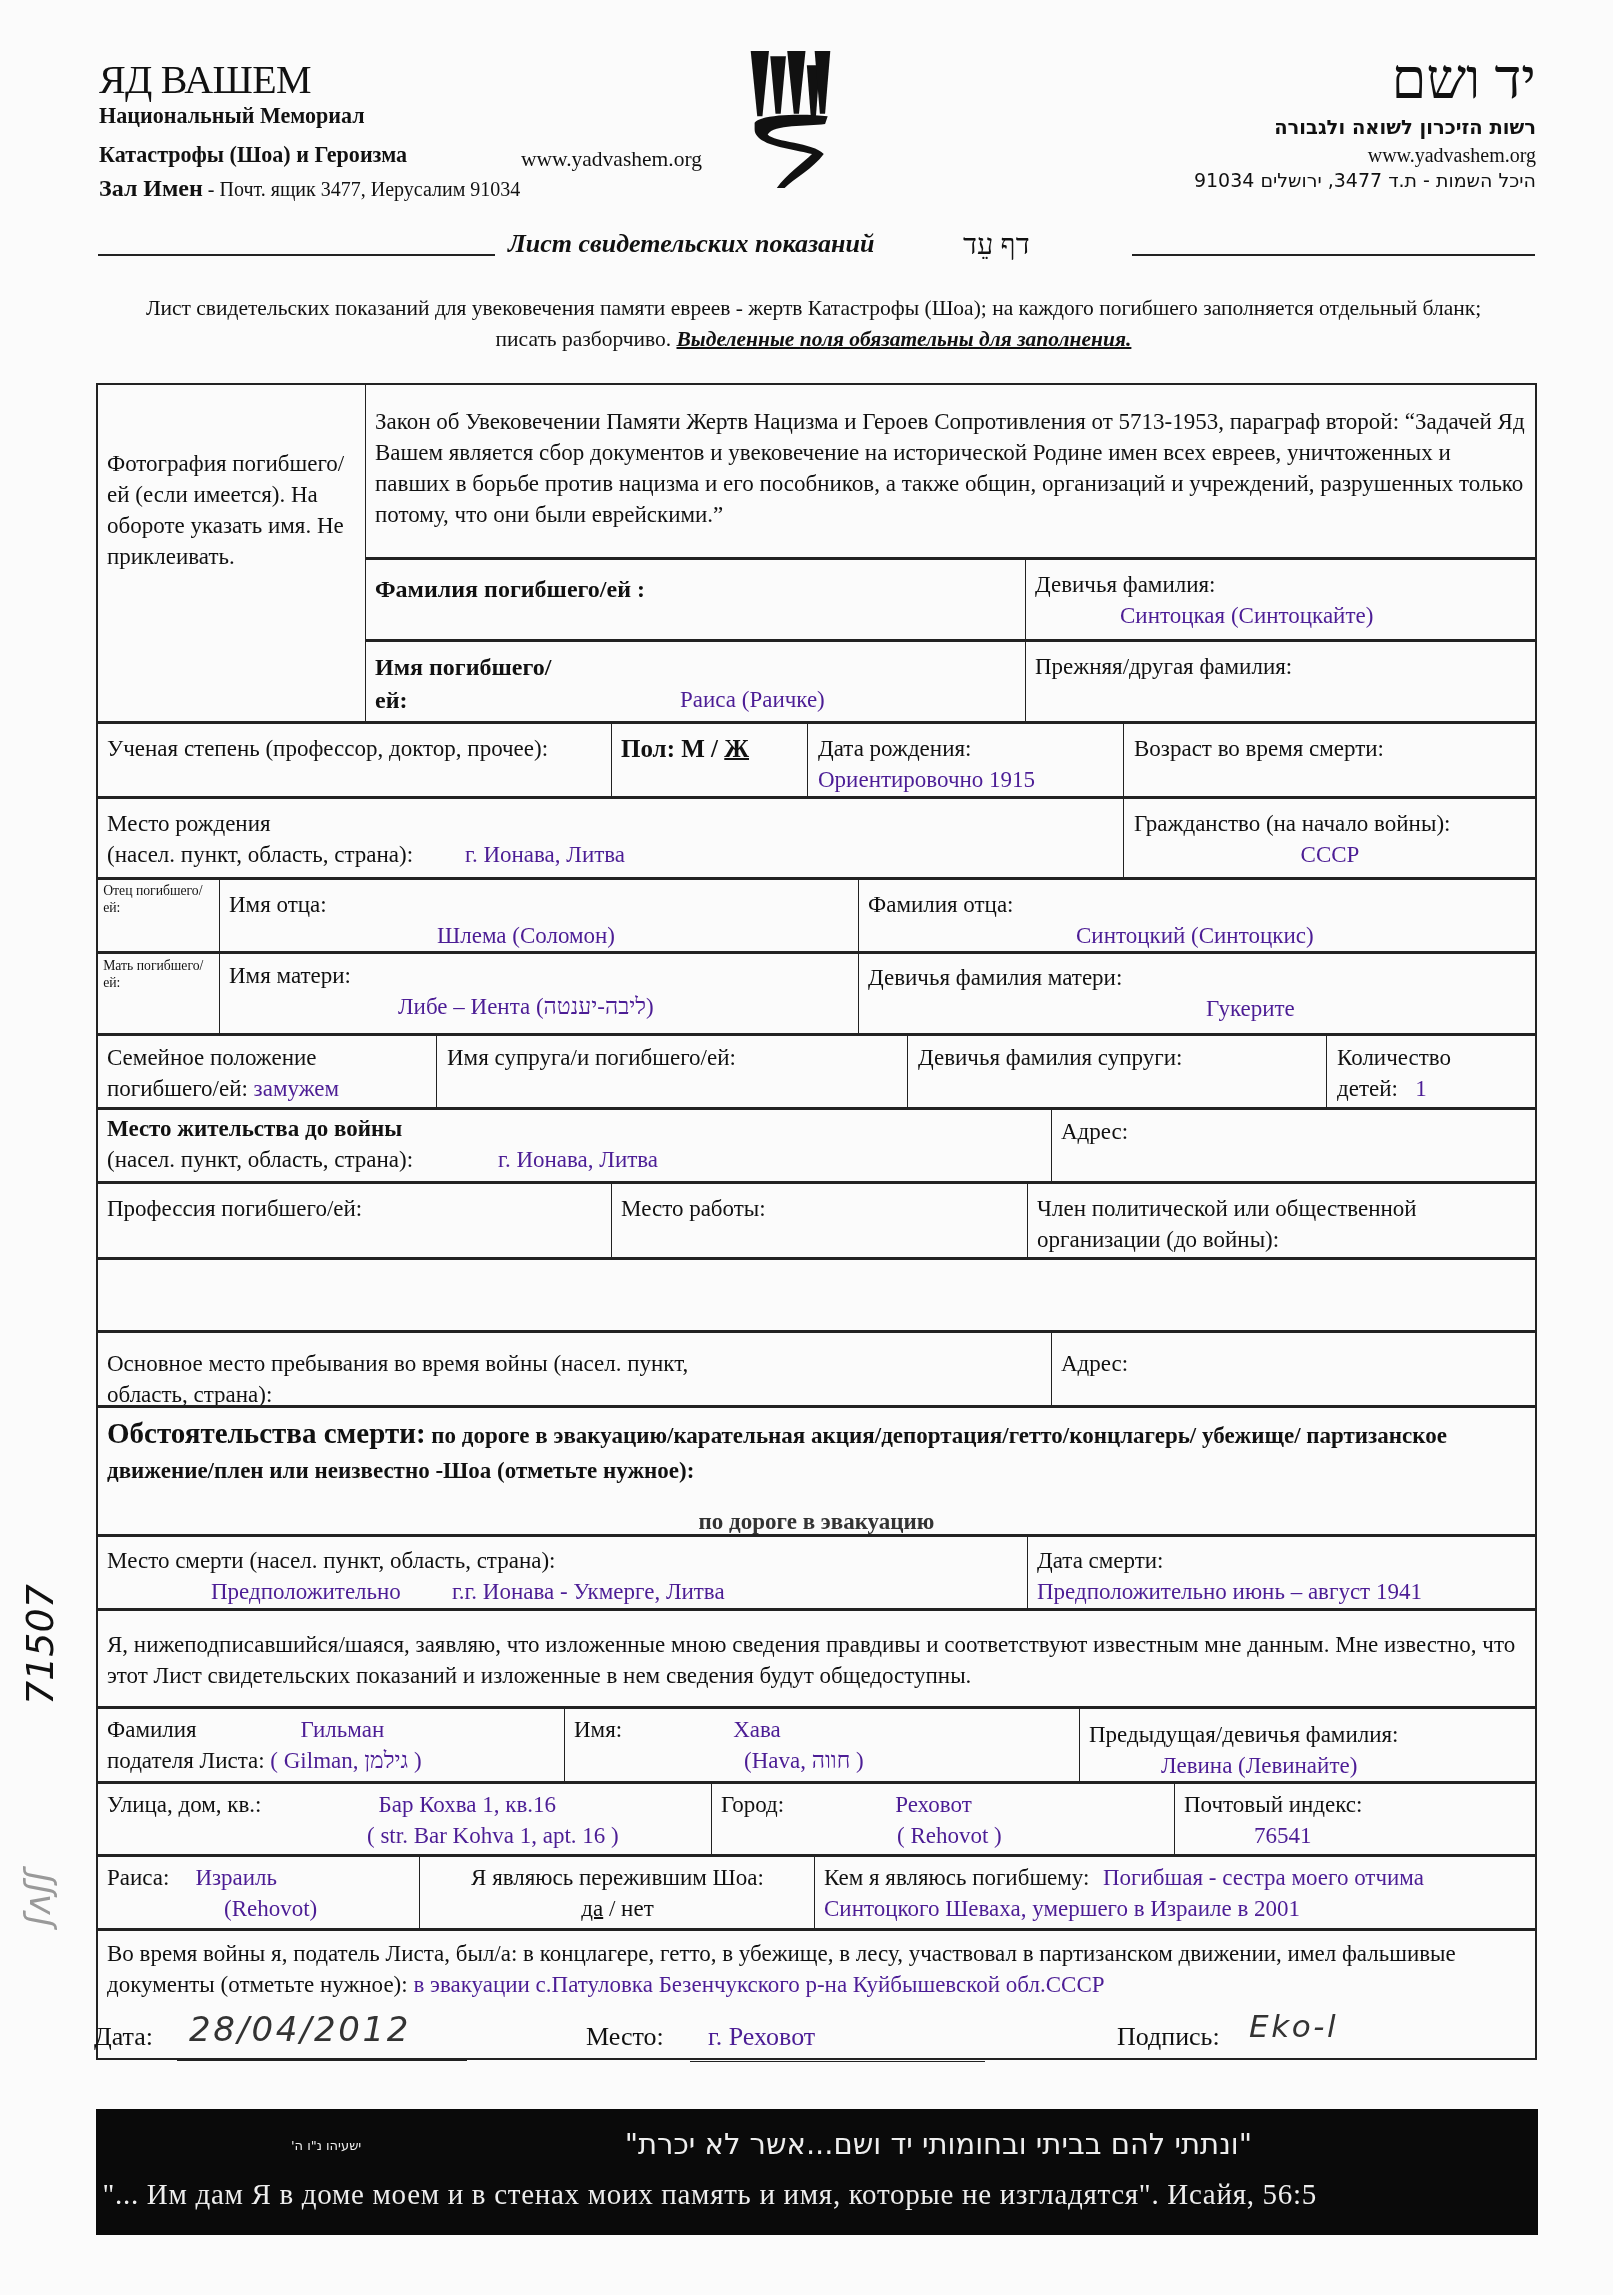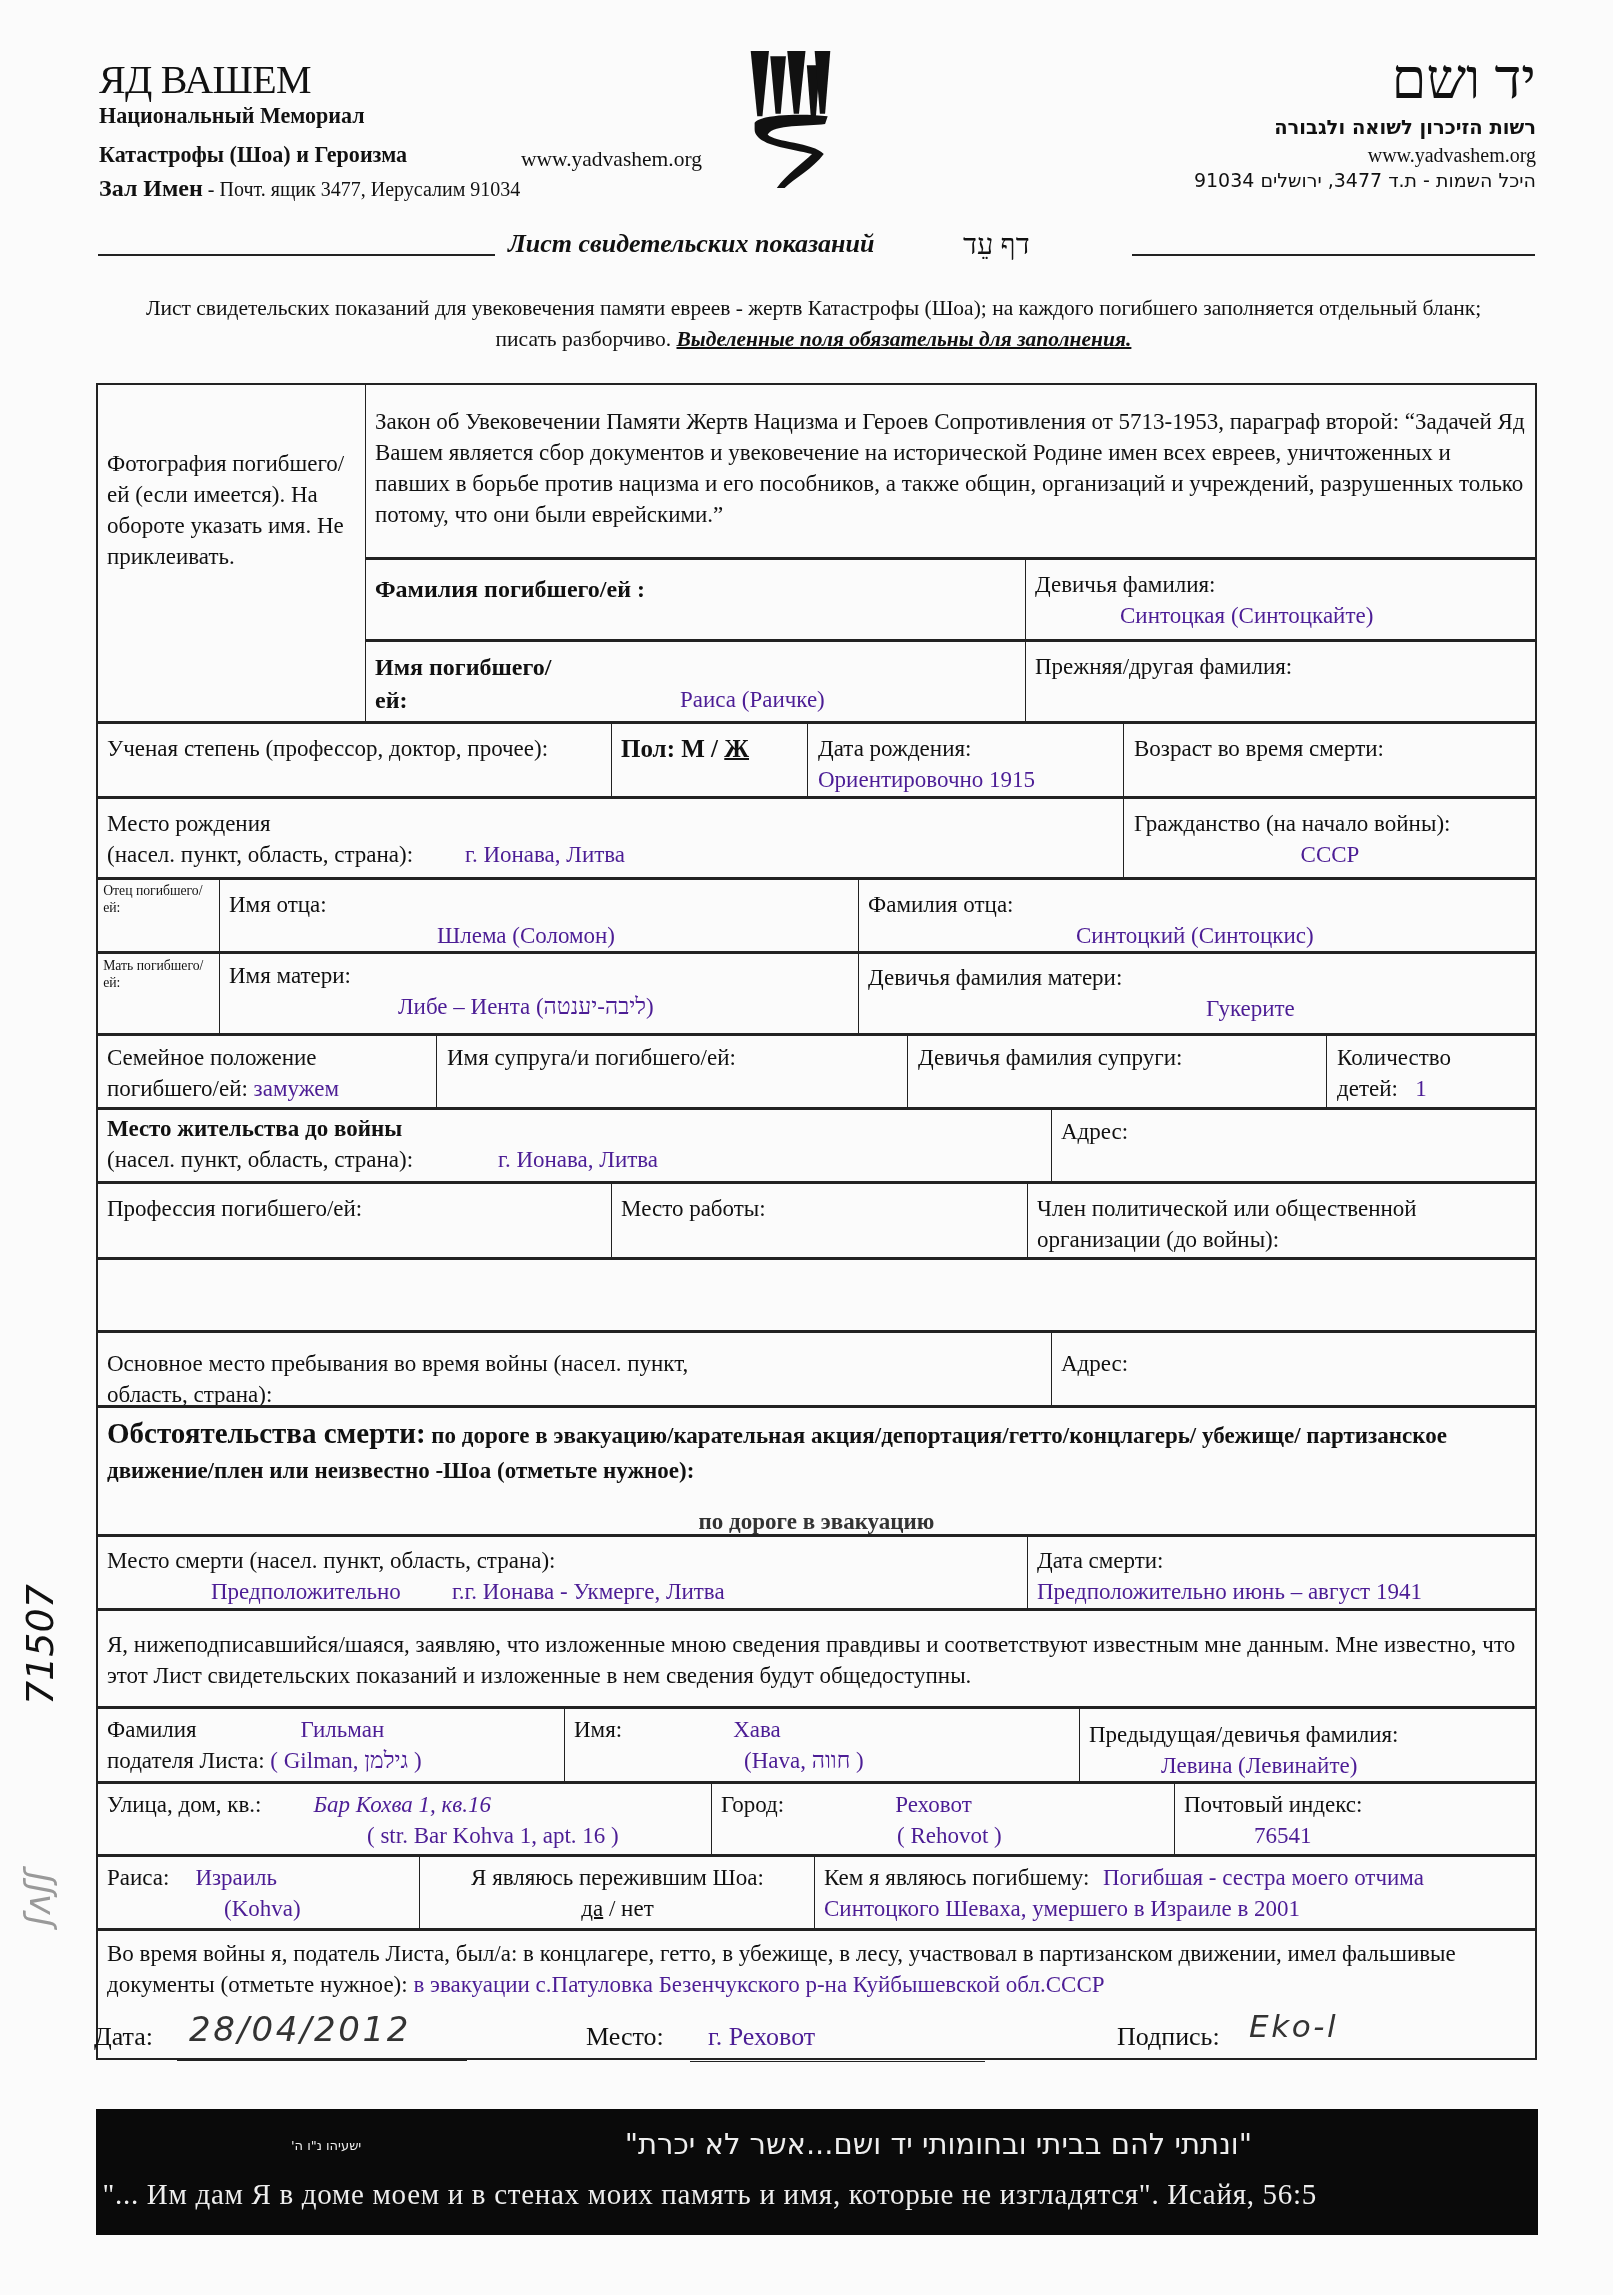--- a/index.html
+++ b/index.html
@@ -219,38 +219,38 @@
     <div class="val" style="padding-left:170px;">(Hava, חווה )</div>
   </div>
   <div class="vline" style="left:981px; top:1322px; height:74px;"></div>
   <div class="cell" style="left:982px; top:1330px; width:455px;">
     <div>Предыдущая/девичья фамилия:</div>
     <div class="val" style="padding-left:72px;">Левина  (Левинайте)</div>
   </div>
   <div class="hline" style="top:1396px;"></div>
 
   <div class="cell" style="left:0; top:1400px; width:612px;">
-    <div><span>Улица, дом, кв.:</span><span class="val" style="margin-left:52px;font-style:italic;">Бар Кохва  1,  кв.16</span></div>
+    <div><span>Улица, дом, кв.:</span><span class="val" style="margin-left:117px;">Бар Кохва  1,  кв.16</span></div>
     <div class="val" style="padding-left:260px;">( str. Bar Kohva  1, apt. 16 )</div>
   </div>
   <div class="vline" style="left:613px; top:1398px; height:73px;"></div>
   <div class="cell" style="left:614px; top:1400px; width:403px;">
     <div><span>Город:</span><span class="val" style="margin-left:111px;">Реховот</span></div>
     <div class="val" style="padding-left:176px;">( Rehovot )</div>
   </div>
   <div class="vline" style="left:1076px; top:1398px; height:73px;"></div>
   <div class="cell" style="left:1077px; top:1400px; width:358px;">
     <div>Почтовый индекс:</div>
     <div class="val" style="padding-left:70px;">76541</div>
   </div>
   <div class="hline" style="top:1469px;"></div>
 
   <div class="cell" style="left:0; top:1473px; width:319px;">
     <div><span>Раиса:</span><span class="val" style="margin-left:26px;">Израиль</span></div>
-    <div class="val" style="padding-left:117px;">(Kohva)</div>
+    <div class="val" style="padding-left:117px;">(Rehovot)</div>
   </div>
   <div class="vline" style="left:321px; top:1470px; height:74px;"></div>
   <div class="cell" style="left:323px; top:1473px; width:393px; text-align:center;">
     <div>Я являюсь пережившим Шоа:</div>
     <div><span class="underline">да</span><span> / </span><span>нет</span></div>
   </div>
   <div class="vline" style="left:716px; top:1470px; height:74px;"></div>
   <div class="cell" style="left:717px; top:1473px; width:721px;">
     <span>Кем я являюсь погибшему:</span>
     <span class="val" style="margin-left:7.8px;">Погибшая -  сестра моего отчима Синтоцкого Шеваха, умершего в Израиле в 2001</span>

